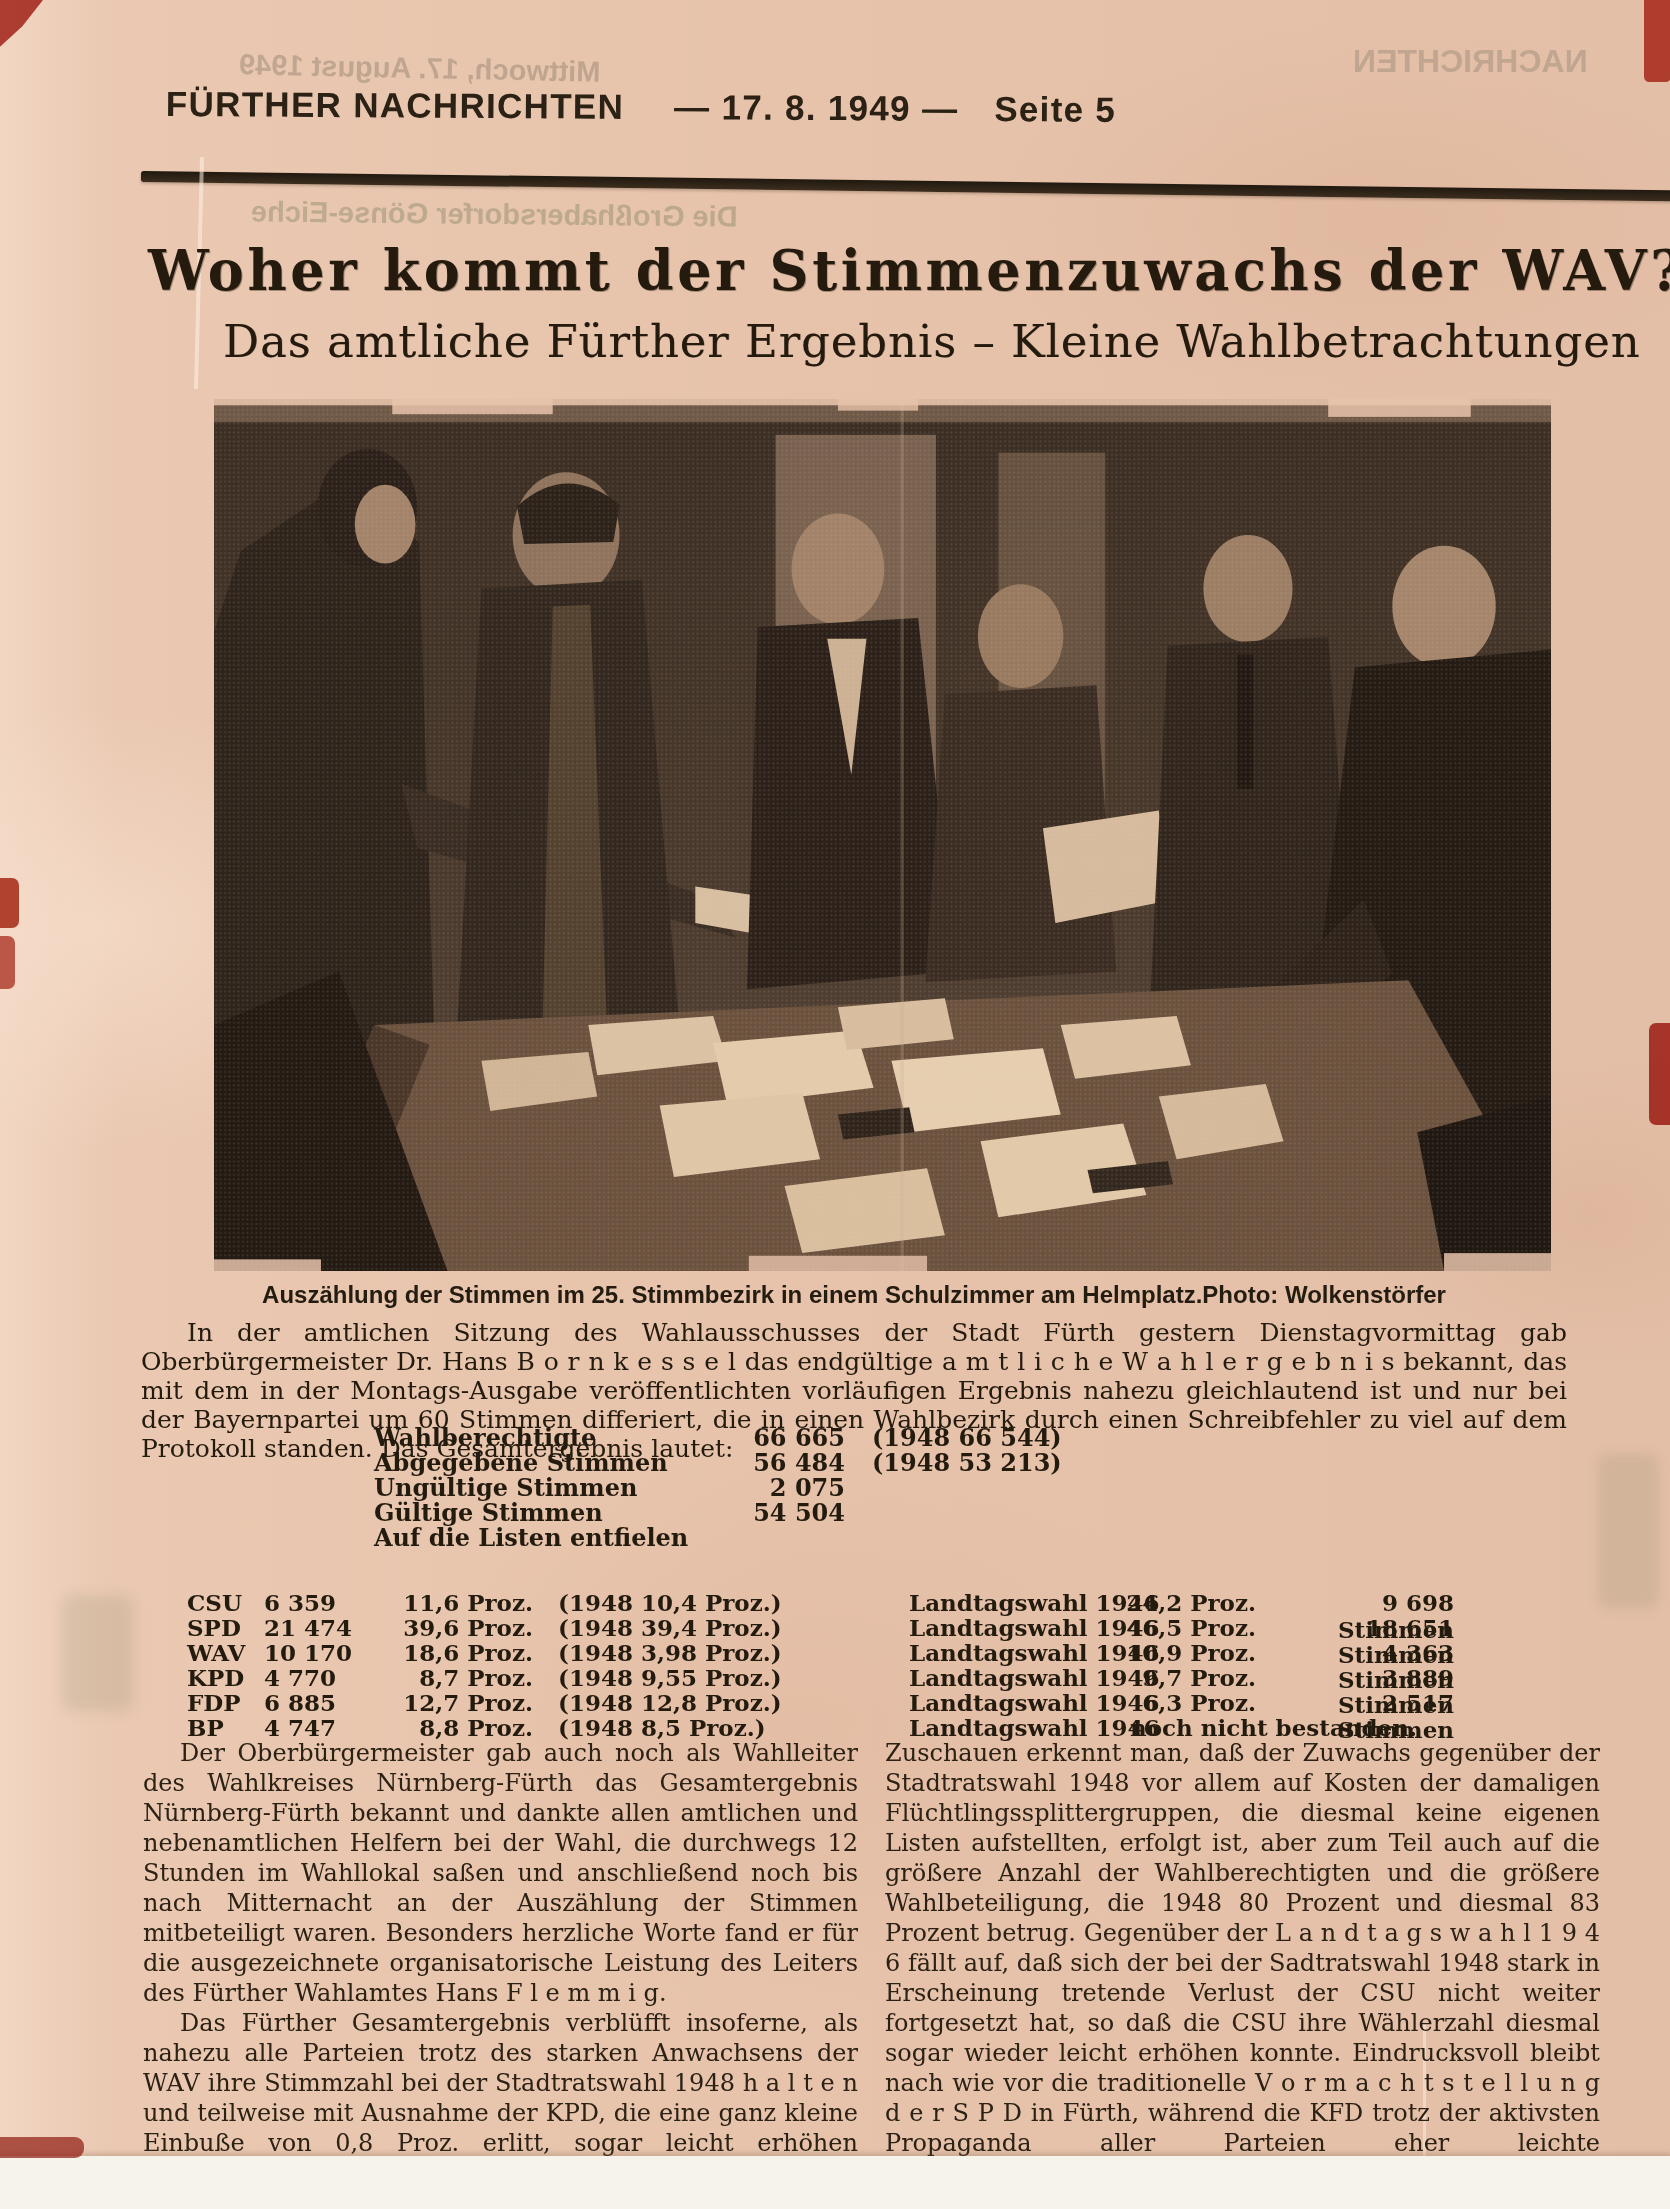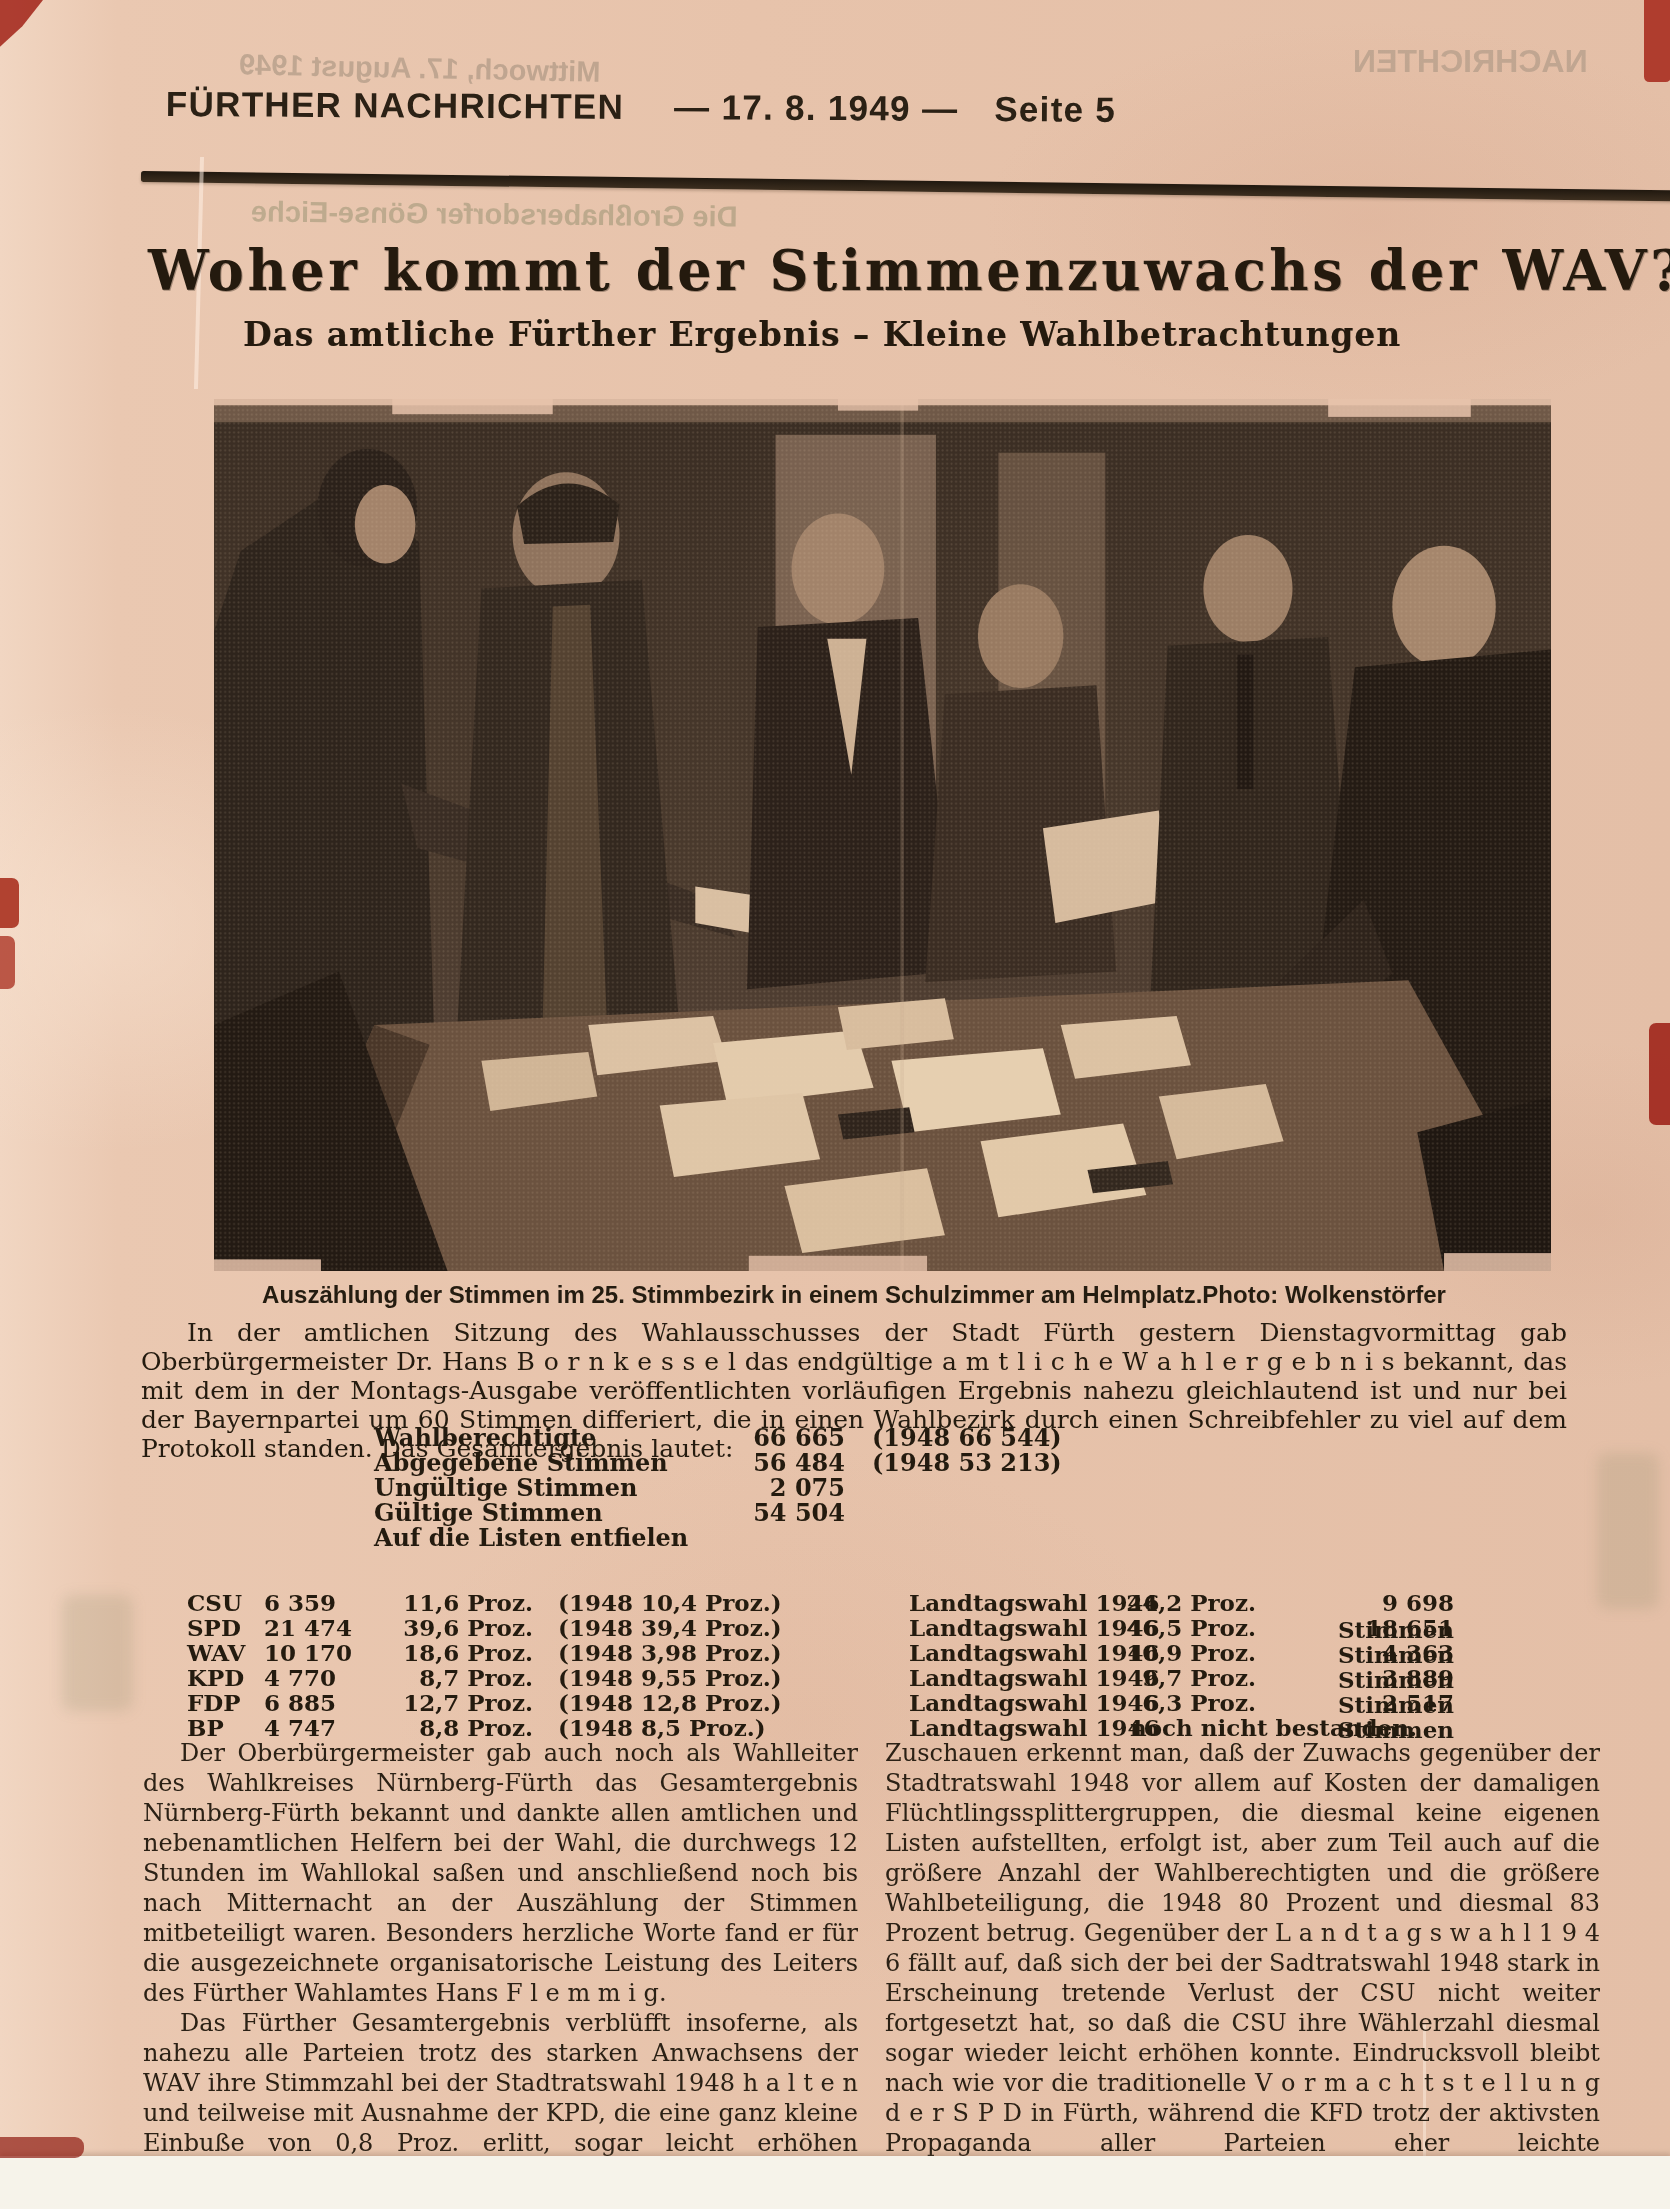--- a/index.html
+++ b/index.html
@@ -27,22 +27,22 @@
   .m-date{margin-left:50px;} .m-page{margin-left:36px;}
   .rule{position:absolute;left:141px;top:171px;width:1533px;height:10.7px;border-radius:2.7px;
     background:linear-gradient(180deg,#20180f,#3c2e1f);
     transform:rotate(0.72deg);transform-origin:left center;box-shadow:0 1.8px 2.7px rgba(60,40,20,.25);}
   .crease-v{position:absolute;left:197px;top:157px;width:3.6px;height:232px;background:rgba(255,241,229,.55);transform:rotate(1.5deg);}
   .crease-v2{position:absolute;left:1423px;top:2023px;width:2.7px;height:156px;background:rgba(255,243,230,.45);}
   
   .headline{position:absolute;left:148px;top:237px;font-size:54px;font-weight:bold;letter-spacing:3.6px;
     color:#241a0e;white-space:nowrap;transform:scaleY(1.04);transform-origin:left top;
     text-shadow:0.9px 0.9px 0 rgba(36,26,14,.35);}
-  .subheadline{position:absolute;left:223px;top:315px;font-size:33px;font-weight:bold;letter-spacing:0.9px;
-    color:#241a0e;white-space:nowrap;text-shadow:0.4px 0.4px 0 rgba(36,26,14,.3);margin-left:20px;}
+  .subheadline{position:absolute;left:223px;top:315px;font-size:45px;font-weight:normal;letter-spacing:0.9px;
+    color:#241a0e;white-space:nowrap;text-shadow:0.4px 0.4px 0 rgba(36,26,14,.3);}
   
   .photo{position:absolute;left:214px;top:399px;width:1337px;height:872px;}
   .photo svg{display:block;width:100%;height:100%;}
   
   .caption-row{position:absolute;left:151px;top:1281px;width:1406px;display:flex;justify-content:center;
     font-family:"Liberation Sans",sans-serif;font-weight:bold;font-size:24px;color:#241c10;}
   
   .intro{position:absolute;left:141px;top:1318px;width:1426px;font-size:25px;line-height:29px;
     font-weight:normal;text-align:justify;text-indent:46px;color:#241b0f;}
   

